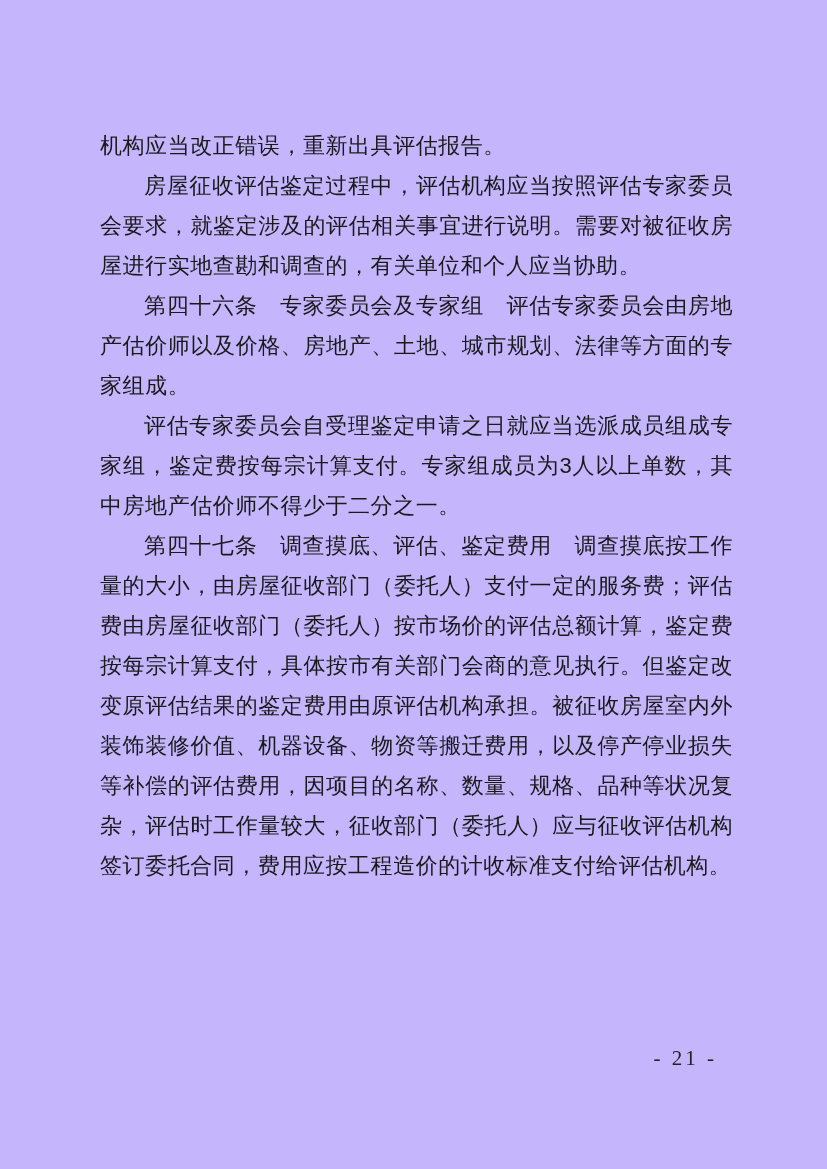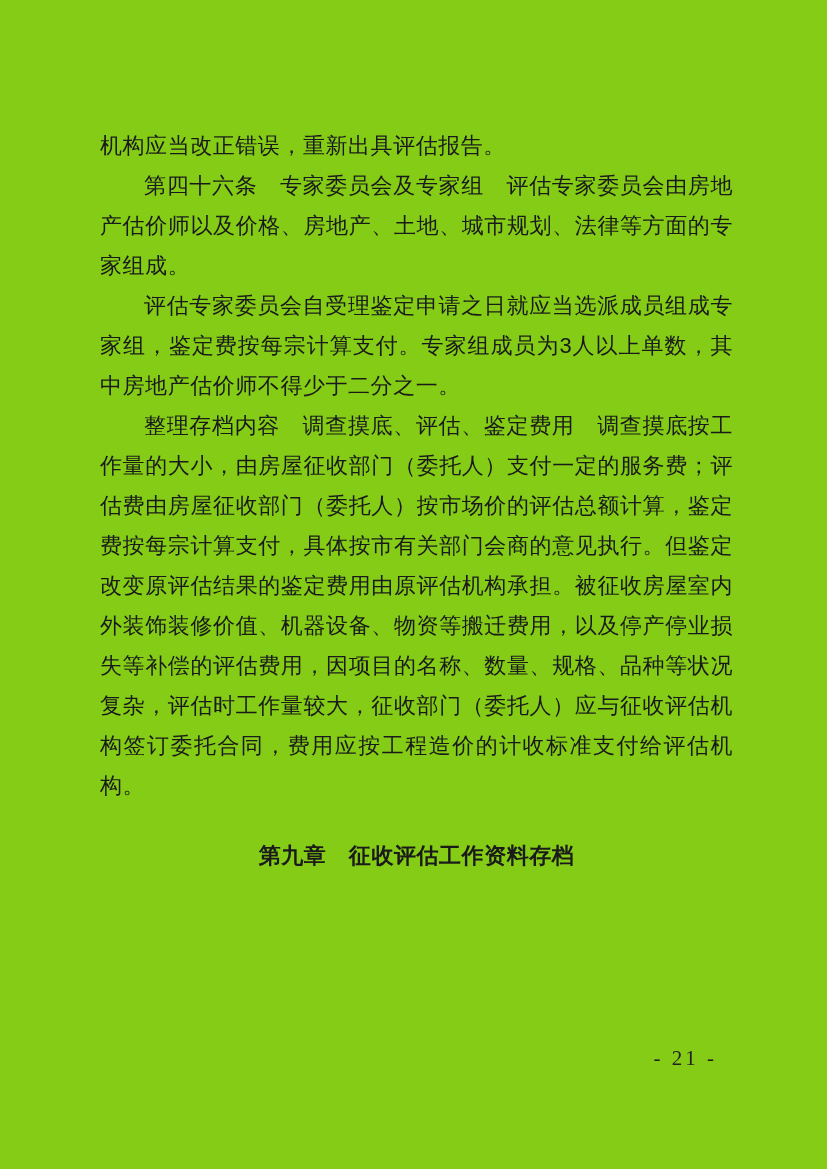--- a/index.html
+++ b/index.html
@@ -2,21 +2,21 @@
 <html><head>
 <meta charset="utf-8">
 <style>
   * { margin: 0; padding: 0; box-sizing: border-box; }
   html, body { background: #ffffff; }
   .page {
     position: relative;
     width: 827px;
     height: 1169px;
     margin: 0 auto;
-    background: #84cc16;
+    background: #c4b5fd;
     overflow: hidden;
     font-family: "Liberation Sans", "DejaVu Sans", sans-serif;
     color: #1a1a1a;
   }
   .doc-body {
     position: absolute;
     left: 100px;
     top: 126px;
     width: 633px;
     font-size: 22px;
@@ -46,19 +46,19 @@
     color: #222222;
     text-align: center;
   }
 </style>
 </head>
 <body>
 
 <div class="page">
   <div class="doc-body">
       <div class="para body">机构应当改正错误，重新出具评估报告。</div>
+      <div class="para body indent">房屋征收评估鉴定过程中，评估机构应当按照评估专家委员会要求，就鉴定涉及的评估相关事宜进行说明。需要对被征收房屋进行实地查勘和调查的，有关单位和个人应当协助。</div>
       <div class="para article indent"><b>第四十六条　专家委员会及专家组</b>　评估专家委员会由房地产估价师以及价格、房地产、土地、城市规划、法律等方面的专家组成。</div>
       <div class="para body indent">评估专家委员会自受理鉴定申请之日就应当选派成员组成专家组，鉴定费按每宗计算支付。专家组成员为3人以上单数，其中房地产估价师不得少于二分之一。</div>
-      <div class="para article indent"><b>整理存档内容　调查摸底、评估、鉴定费用</b>　调查摸底按工作量的大小，由房屋征收部门（委托人）支付一定的服务费；评估费由房屋征收部门（委托人）按市场价的评估总额计算，鉴定费按每宗计算支付，具体按市有关部门会商的意见执行。但鉴定改变原评估结果的鉴定费用由原评估机构承担。被征收房屋室内外装饰装修价值、机器设备、物资等搬迁费用，以及停产停业损失等补偿的评估费用，因项目的名称、数量、规格、品种等状况复杂，评估时工作量较大，征收部门（委托人）应与征收评估机构签订委托合同，费用应按工程造价的计收标准支付给评估机构。</div>
-      <div class="para chapter">第九章　征收评估工作资料存档</div>
+      <div class="para article indent"><b>第四十七条　调查摸底、评估、鉴定费用</b>　调查摸底按工作量的大小，由房屋征收部门（委托人）支付一定的服务费；评估费由房屋征收部门（委托人）按市场价的评估总额计算，鉴定费按每宗计算支付，具体按市有关部门会商的意见执行。但鉴定改变原评估结果的鉴定费用由原评估机构承担。被征收房屋室内外装饰装修价值、机器设备、物资等搬迁费用，以及停产停业损失等补偿的评估费用，因项目的名称、数量、规格、品种等状况复杂，评估时工作量较大，征收部门（委托人）应与征收评估机构签订委托合同，费用应按工程造价的计收标准支付给评估机构。</div>
     </div>
   <div class="page-number">- 21 -</div>
 </div>
 
 </body></html>

